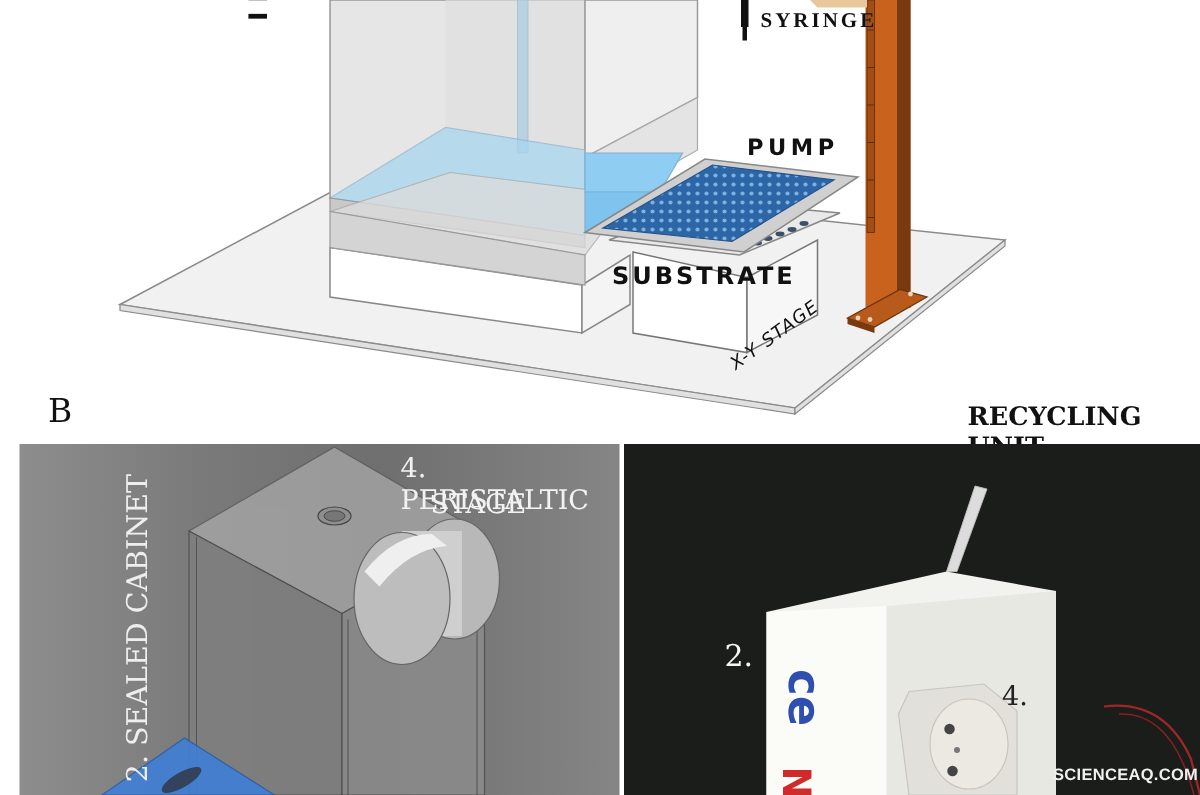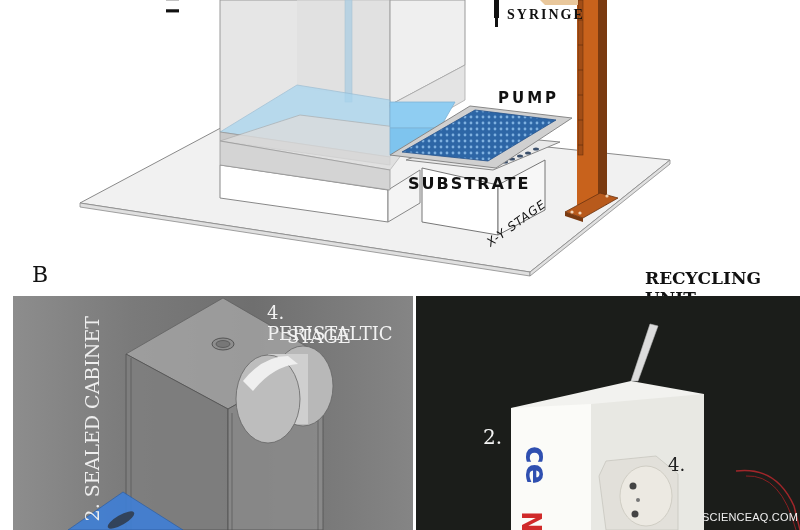--- a/index.html
+++ b/index.html
@@ -139,14 +139,14 @@
     <circle cx="222" cy="204" r="2" fill="#777"></circle>
 
     <path d="M320,175 Q360,170 378,210 L384,234" stroke="#a0262a" stroke-width="1.5" fill="none"></path>
     <path d="M330,180 Q365,178 380,234" stroke="#8a1f22" stroke-width="1" fill="none"></path>
 
     <text x="110" y="150" font-family="DejaVu Sans, sans-serif" font-weight="bold" font-size="30" fill="#2f4fb0" transform="rotate(90 110 150)">ce</text>
     <text x="106" y="215" font-family="DejaVu Sans, sans-serif" font-weight="bold" font-size="26" fill="#d02a2a" transform="rotate(90 106 215)">N</text>
   </svg>
   <div class="abs serif" style="left:67px;top:129px;font-size:20px;color:#f5f5f5;">2.</div>
   <div class="abs serif" style="left:252px;top:158px;font-size:18px;color:#222;">4.</div>
-  <div class="abs" style="left:286px;top:215px;font-family:'Liberation Sans', sans-serif;font-size:11px;color:#f0f0f0;letter-spacing:0.2px;">SCIENCEAQ.COM</div>
+  <div class="abs" style="left:286px;top:215px;font-family:'Liberation Sans', sans-serif;font-size:11px;color:#f0f0f0;letter-spacing:0.2px;font-weight:bold;">SCIENCEAQ.COM</div>
 </div>
 
 </body></html>

